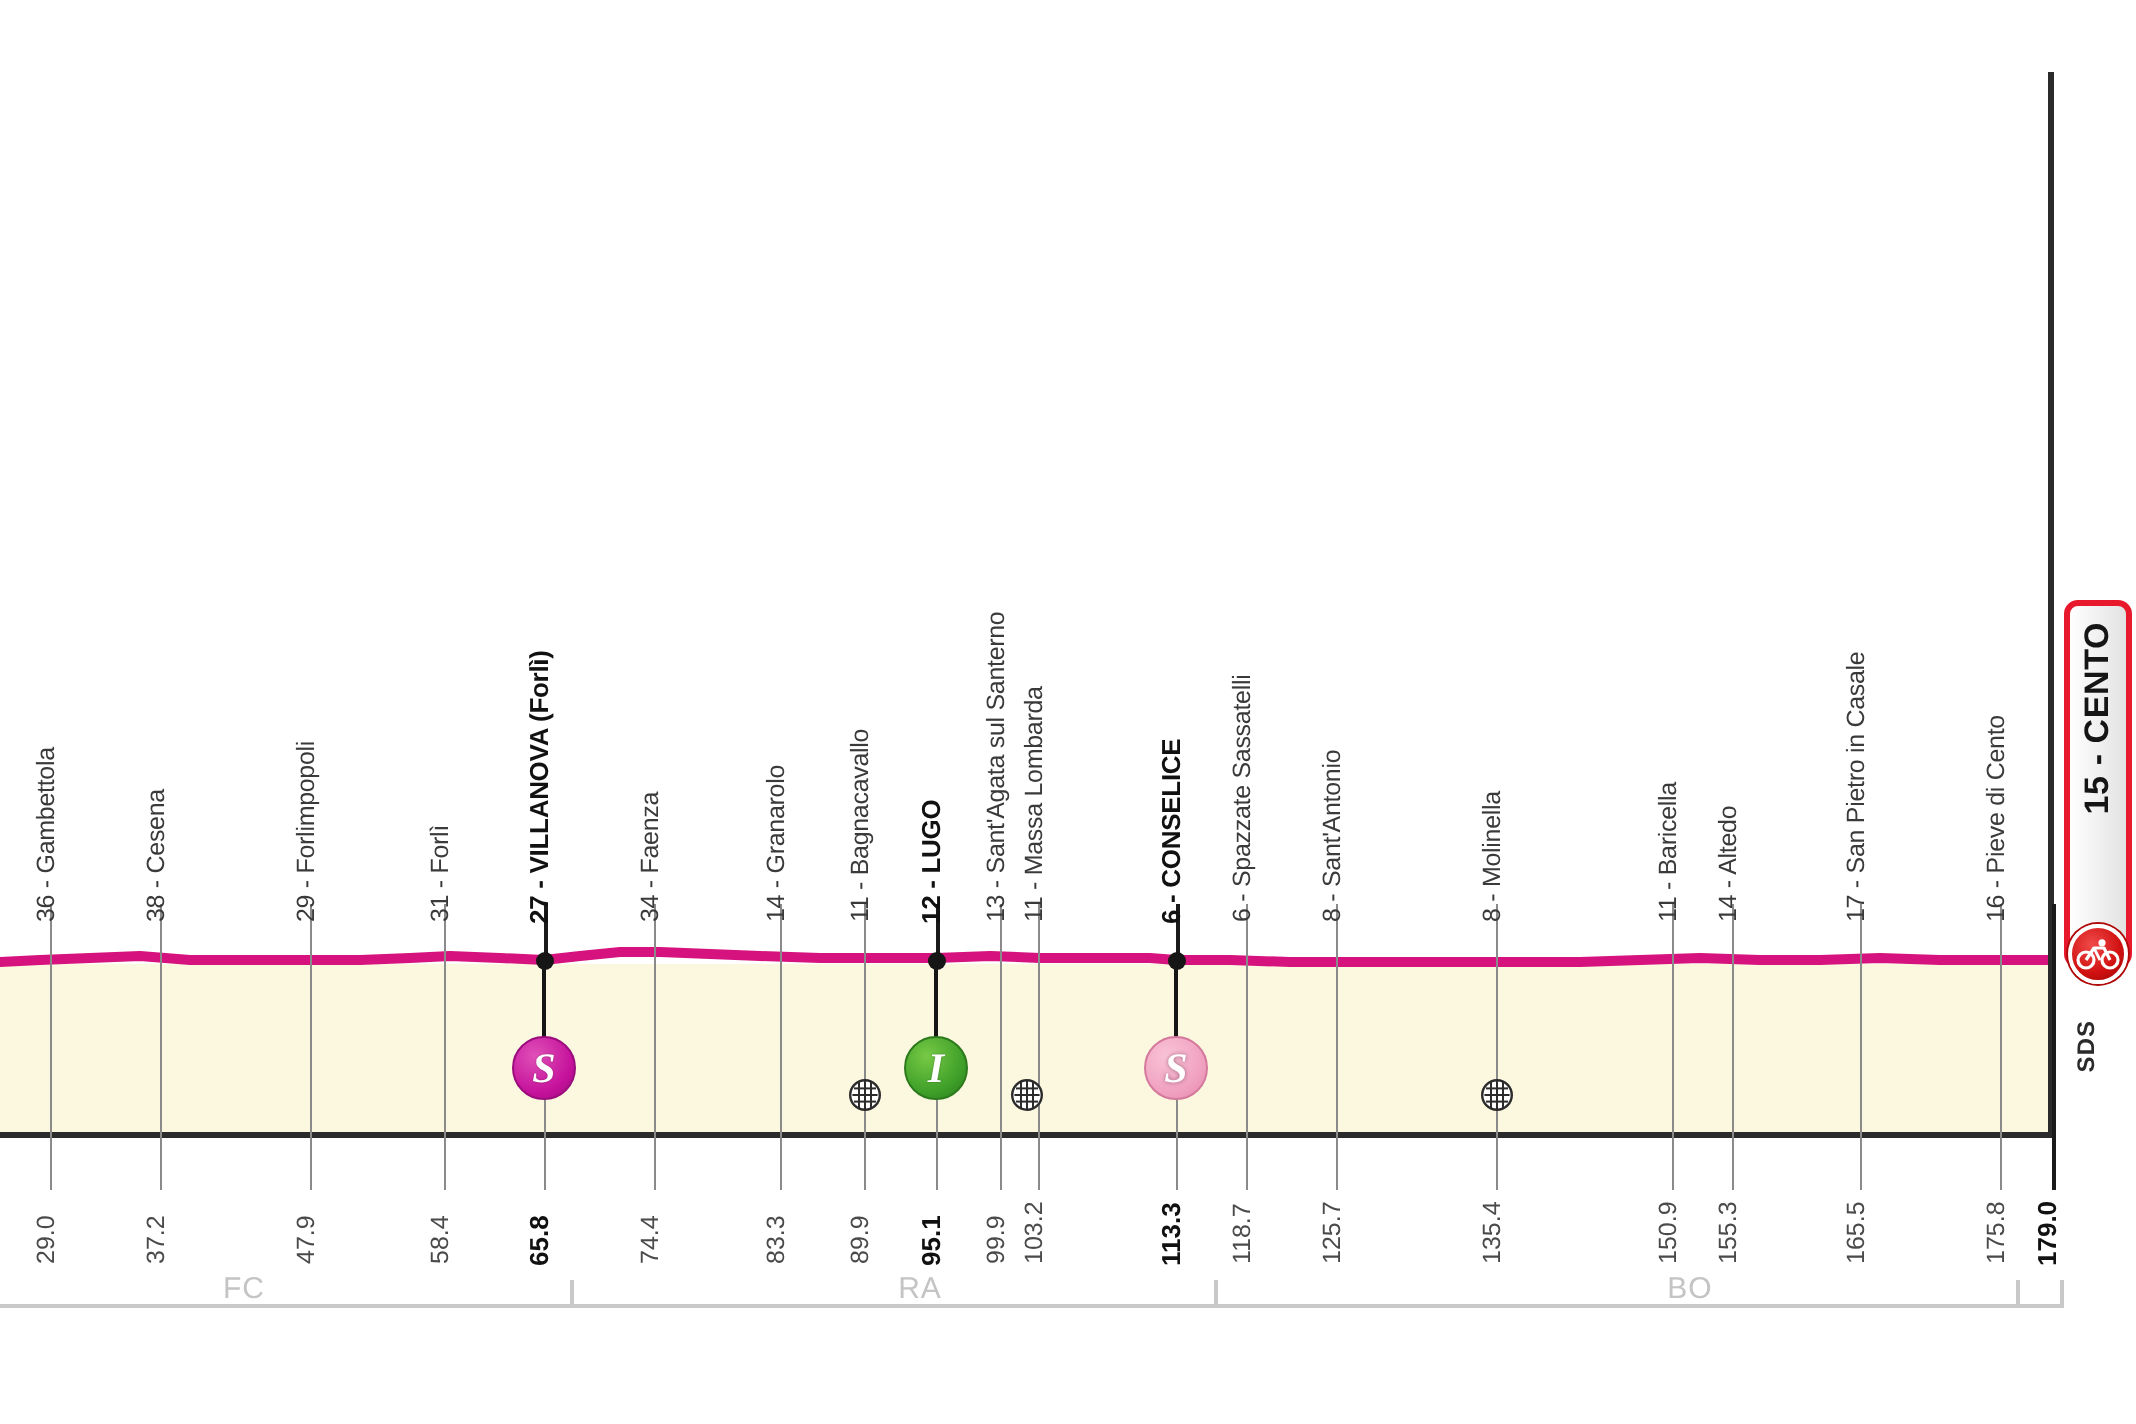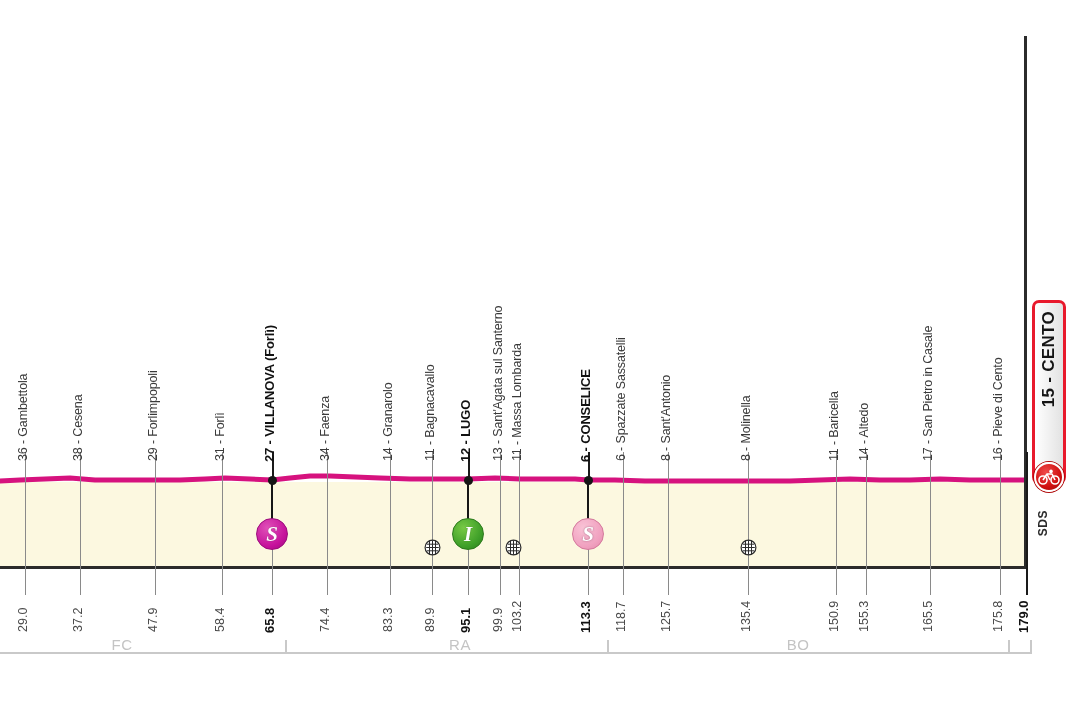--- a/index.html
+++ b/index.html
@@ -375,21 +375,21 @@
       <span class="dist-label" style="left: 871px; top: 618px;">155.3</span>
       <span class="dist-label" style="left: 935px; top: 618px;">165.5</span>
       <span class="dist-label" style="left: 1005px; top: 618px;">175.8</span>
       <span class="dist-label bold" style="left: 1031px; top: 618px;">179.0</span>
     </div>
 
   <div class="province-band"></div>
   <div id="province-items">
       <span class="province-label" style="left: 122px;">FC</span>
       <span class="province-label" style="left: 460px;">RA</span>
-      <span class="province-label" style="left: 798px;">BO</span>
+      <span class="province-label" style="left: 845px;">BO</span>
       <span class="province-label" style="left: 1074px; margin-left: 28px;">FE</span>
       <div class="province-tick" style="left: 285px;"></div>
       <div class="province-tick" style="left: 607px;"></div>
       <div class="province-tick" style="left: 1008px;"></div>
       <div class="province-tick" style="left: 1030px;"></div>
     </div>
 
   <div class="finish-badge">
     <span class="finish-text">15 - CENTO</span>
   </div>

